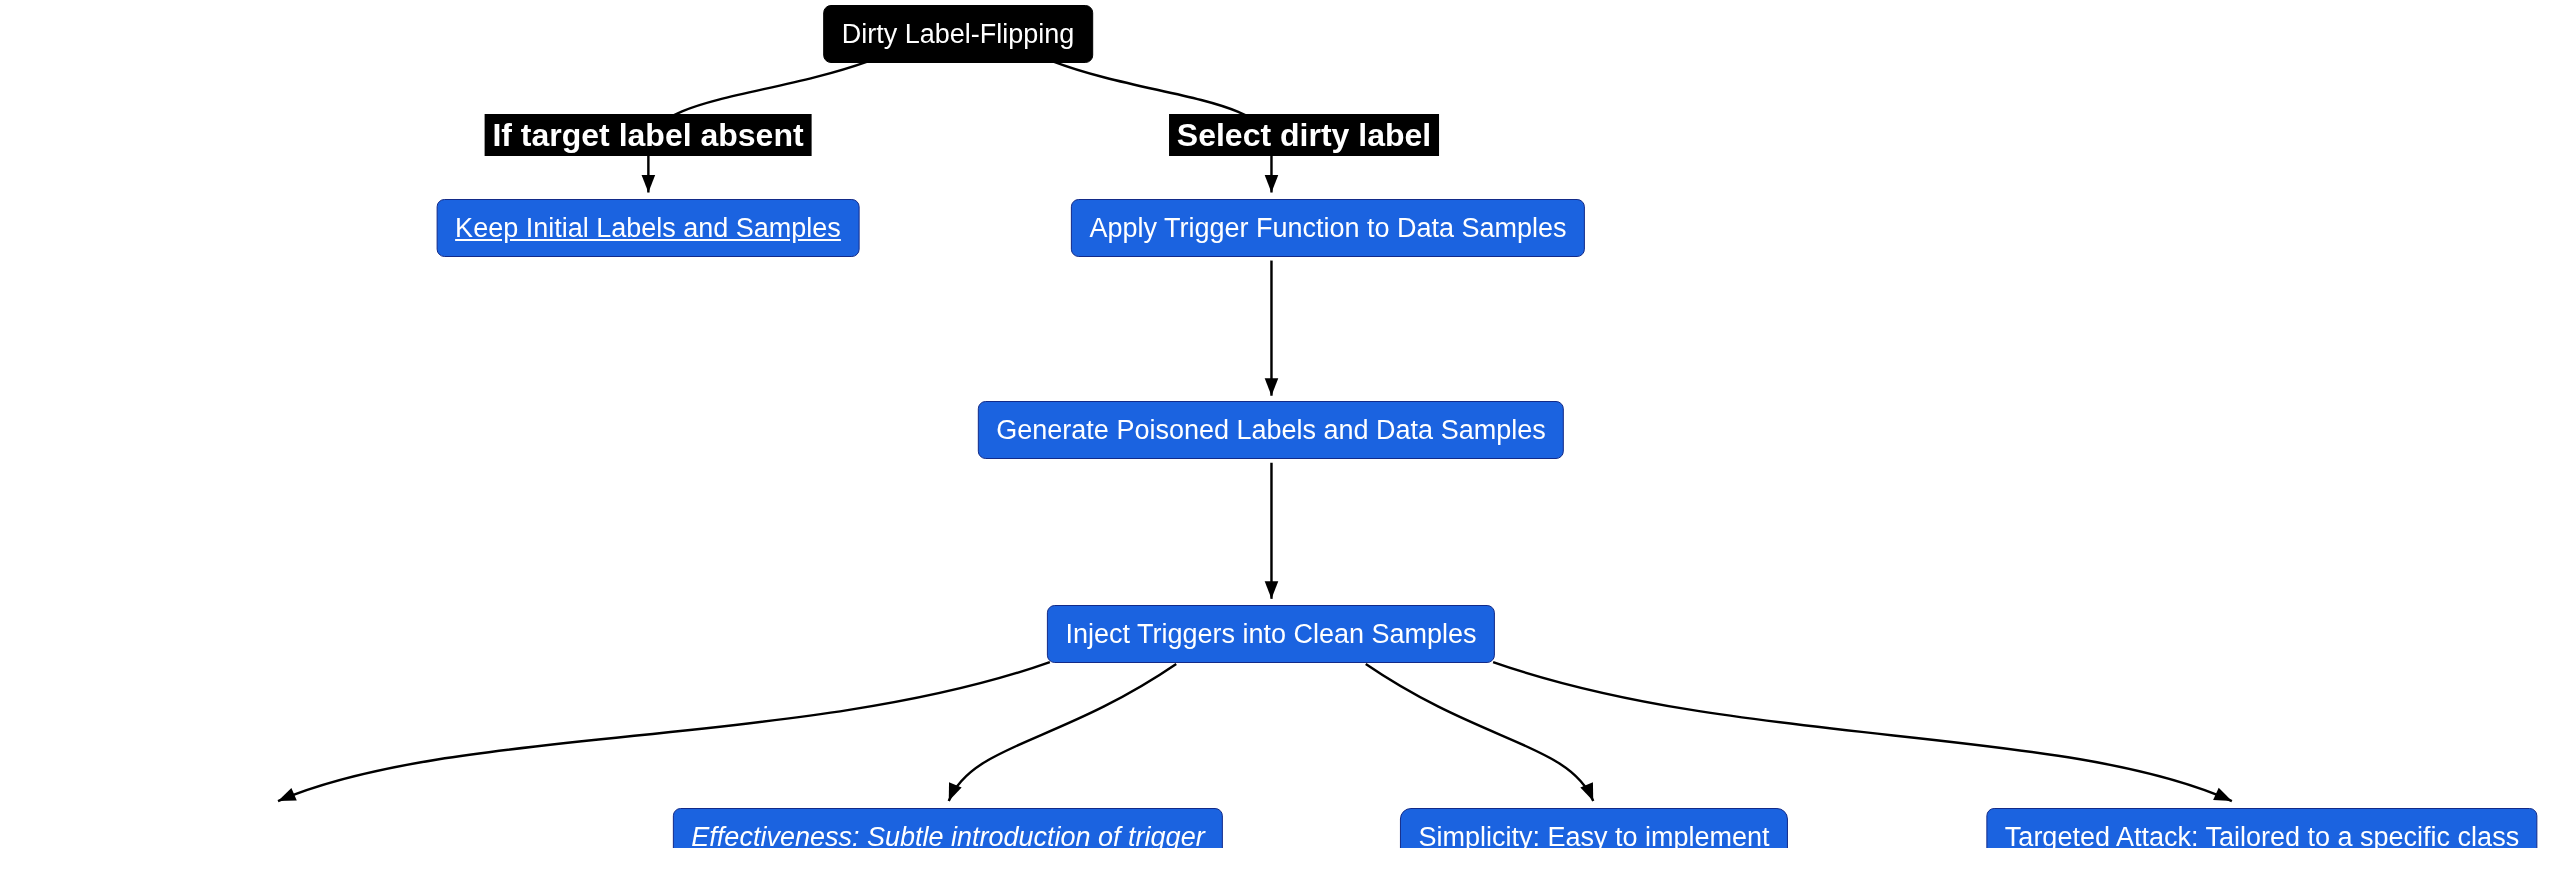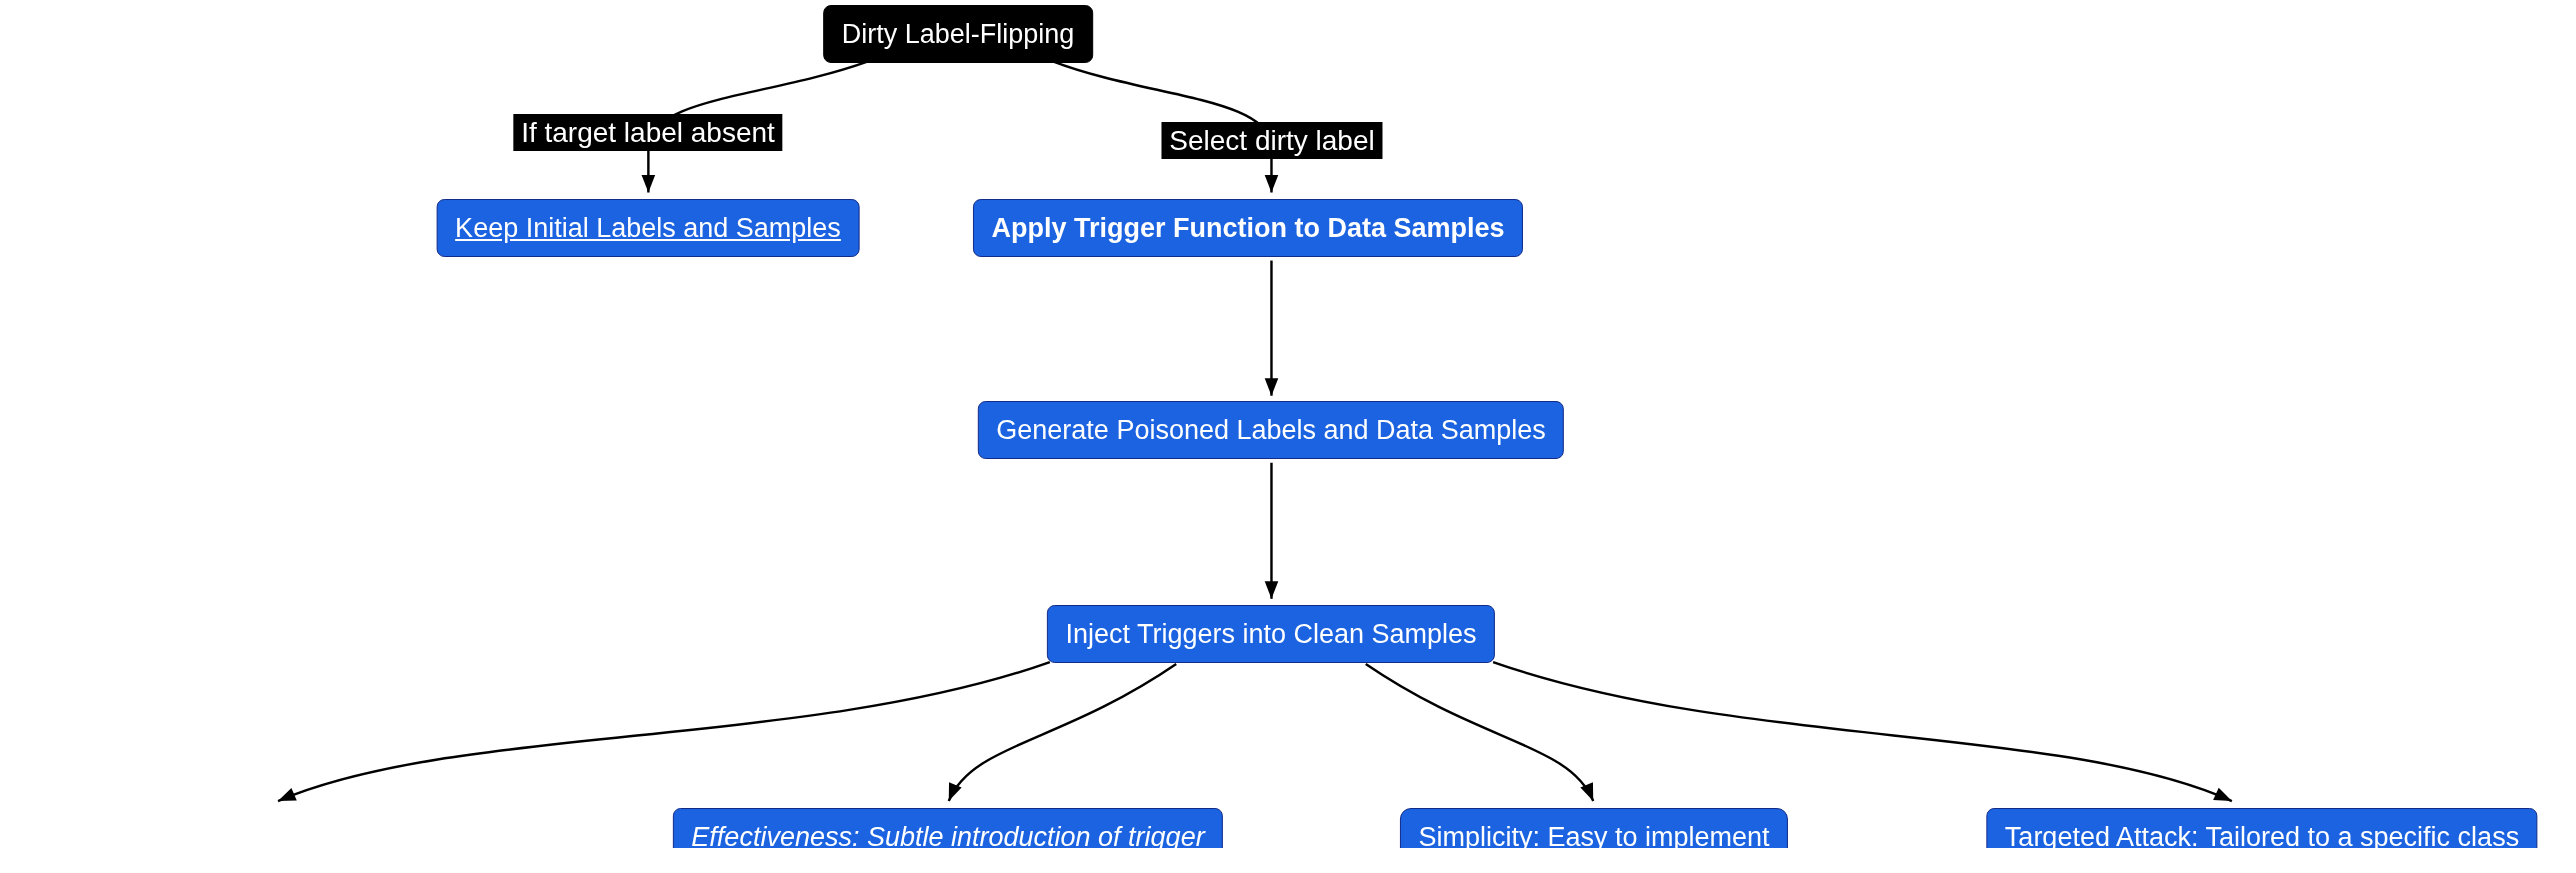--- a/index.html
+++ b/index.html
@@ -56,25 +56,26 @@
   }
   .node.root {
     background: var(--root-fill);
     border-color: #000000;
   }
   .edge-label {
     position: absolute;
     transform: translateX(-50%);
     background: var(--edge-label-bg);
     color: var(--text);
-    font-size: 28px;
+    font-size: 32px;
     line-height: 1.25;
     padding: 1px 7.8px;
     white-space: nowrap;
     text-align: center;
+    font-weight: bold;
   }
 </style>
 </head>
 <body>
 
 <div class="canvas">
 
   <svg class="edges" width="2576" height="874" viewBox="0 0 2650 899" aria-hidden="true">
     <defs>
       <marker id="arrow" markerUnits="userSpaceOnUse" markerWidth="20" markerHeight="16" refX="19" refY="8" orient="auto">
@@ -88,25 +89,25 @@
     <path class="edge" d="M 1080 681 C 830 770, 470 745, 286 824" marker-end="url(#arrow)"></path>
     <path class="edge" d="M 1210 683 C 1090 765, 1000 765, 976 824" marker-end="url(#arrow)"></path>
     <path class="edge" d="M 1405 683 C 1525 765, 1615 765, 1639 824" marker-end="url(#arrow)"></path>
     <path class="edge" d="M 1536 681 C 1790 770, 2120 745, 2296 824" marker-end="url(#arrow)"></path>
   </svg>
 
   <div class="node root" style="left:958px; top:4.9px;">Dirty Label-Flipping</div>
 
   <div class="edge-label" style="left:648px; top:114px;">If target label absent</div>
 
-  <div class="edge-label" style="left:1272px; top:114px;margin-top:8px;">Select dirty label</div>
+  <div class="edge-label" style="left:1304px; top:114px;">Select dirty label</div>
 
   <div class="node" style="left:648px; top:199px;text-decoration:underline;">Keep Initial Labels and Samples</div>
 
-  <div class="node" style="left:1248px; top:199px;font-weight:bold;">Apply Trigger Function to Data Samples</div>
+  <div class="node" style="left:1328px; top:199px;">Apply Trigger Function to Data Samples</div>
 
   <div class="node" style="left:1271px; top:401px;">Generate Poisoned Labels and Data Samples</div>
 
   <div class="node" style="left:1271px; top:605px;">Inject Triggers into Clean Samples</div>
 
 
   <div class="node" style="left:948px; top:808px;font-style:italic;">Effectiveness: Subtle introduction of trigger</div>
 
   <div class="node" style="left:1594px; top:808px;border-radius:11px;">Simplicity: Easy to implement</div>
 

